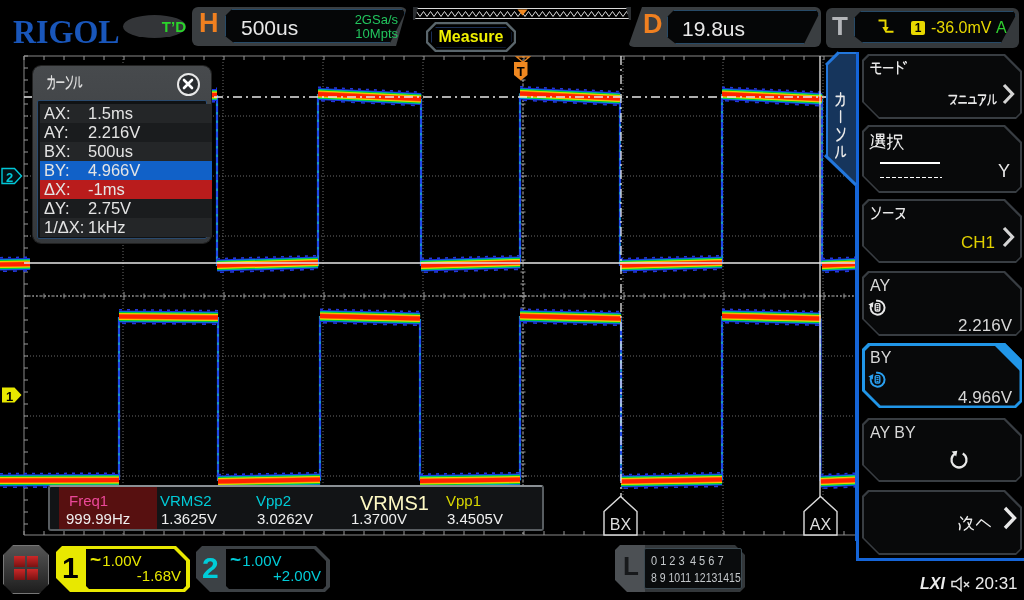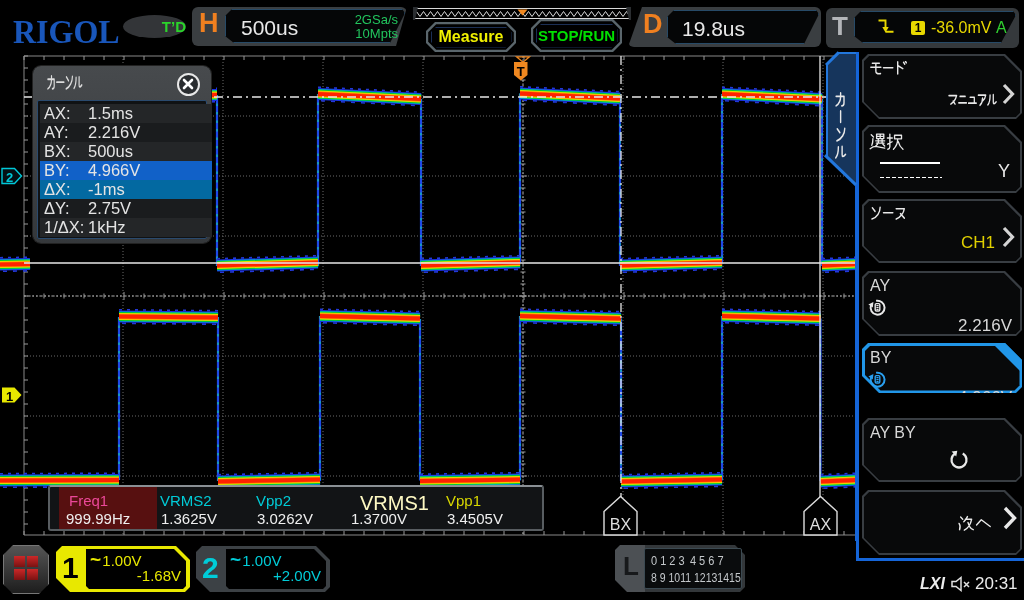--- a/index.html
+++ b/index.html
@@ -256,26 +256,20 @@
 <path d="M0,0 L5,0 L2,13 L0,13 Z M218,0 L213,0 216,13 218,13 Z" fill="#2a2d30"></path>
 <path d="M104.5,2.5 L114.5,2.5 L109.5,8.5 Z" fill="#f08820"></path>
 </svg></div>
 
 <div class="btn" style="left:426px;top:22px;width:90px;height:30px;">
       <div class="b2"></div>
       <div class="b3">
         <span style="color:#f0f000;font-weight:bold;font-size:16px;">Measure</span>
       </div>
     </div>
-<div class="btn" style="left:531px;top:19px;width:91px;height:33px;">
-      <div class="b2"></div>
-      <div class="b3">
-        <span style="color:#00e000;font-weight:bold;font-size:15px;">STOP/RUN</span>
-      </div>
-    </div>
 
 <div class="abs shell" style="left:628px;top:7px;width:193px;height:40px;border-radius:6px;clip-path:polygon(14px 0,100% 0,100% 100%,0 100%);"></div>
 <div class="abs" style="left:643px;top:9px;color:#f08020;font-weight:bold;font-size:27px;">D</div>
 <div class="abs panel" style="left:667px;top:10px;width:152px;height:34px;"></div>
 <div class="abs" style="left:682px;top:17px;color:#e8e8e8;font-size:21px;">19.8us</div>
 
 <div class="abs shell" style="left:826px;top:8px;width:193px;height:40px;border-radius:6px;background:#35393c;"></div>
 <div class="abs" style="left:832px;top:11px;color:#b4b6b9;font-weight:bold;font-size:26px;">T</div>
 <div class="abs panel" style="left:854px;top:11px;width:162px;height:32px;"></div>
 <div class="abs" style="left:878px;top:19px;"><svg width="17" height="15" viewBox="0 0 17 15">
@@ -379,21 +373,21 @@
   <div class="in"></div>
   <div class="mlabel">AY</div>
   <div class="abs" style="left:6px;top:27px;"><svg width="19" height="19" viewBox="0 0 19 19">
 <path d="M8.1,2.85 A7,7 0 1 1 3.0,7.3" fill="none" stroke="#e8e8e8" stroke-width="2"></path>
 <path d="M0.4,6.4 L5.4,4.0 L4.8,9.4 Z" fill="#e8e8e8"></path>
 <rect x="7.2" y="5.6" width="4.6" height="7.4" rx="1.2" fill="none" stroke="#e8e8e8" stroke-width="1.4"></rect>
 <path d="M8.4,7.6 h2.2 M8.4,9.5 h2.2 M8.4,11.4 h2.2" stroke="#e8e8e8" stroke-width="1.1"></path>
 </svg></div>
   <div class="mval" style="top:45px;">2.216V</div>
 </div>
-<div class="mbox" style="top:343px;height:50px;background:#2196e8;clip-path:polygon(0 6px,6px 0,calc(100% - 17px) 0,100% 17px,100% calc(100% - 6px),calc(100% - 6px) 100%,17px 100%,0 calc(100% - 17px));">
+<div class="mbox" style="top:343px;height:65px;background:#2196e8;clip-path:polygon(0 6px,6px 0,calc(100% - 17px) 0,100% 17px,100% calc(100% - 6px),calc(100% - 6px) 100%,17px 100%,0 calc(100% - 17px));">
   <div class="in" style="inset:2.5px;"></div>
   <div class="abs" style="right:0;top:0;width:30px;height:30px;background:#2196e8;clip-path:polygon(0 0,100% 0,100% 100%);"></div>
   <div class="mlabel">BY</div>
   <div class="abs" style="left:6px;top:27px;"><svg width="19" height="19" viewBox="0 0 19 19">
 <path d="M8.1,2.85 A7,7 0 1 1 3.0,7.3" fill="none" stroke="#2aa0f0" stroke-width="2"></path>
 <path d="M0.4,6.4 L5.4,4.0 L4.8,9.4 Z" fill="#2aa0f0"></path>
 <rect x="7.2" y="5.6" width="4.6" height="7.4" rx="1.2" fill="none" stroke="#2aa0f0" stroke-width="1.4"></rect>
 <path d="M8.4,7.6 h2.2 M8.4,9.5 h2.2 M8.4,11.4 h2.2" stroke="#2aa0f0" stroke-width="1.1"></path>
 </svg></div>
   <div class="mval" style="top:45px;">4.966V</div>
@@ -452,21 +446,21 @@
         <span style="position:absolute;left:48px;top:0.5px;">2.216V</span>
       </div>
   <div style="position:relative;height:19px;background:#242628;">
         <span style="position:absolute;left:4px;top:0.5px;">BX:</span>
         <span style="position:absolute;left:48px;top:0.5px;">500us</span>
       </div>
   <div style="position:relative;height:19px;background:#1161c8;">
         <span style="position:absolute;left:4px;top:0.5px;">BY:</span>
         <span style="position:absolute;left:48px;top:0.5px;">4.966V</span>
       </div>
-  <div style="position:relative;height:19px;background:#0369a1;">
+  <div style="position:relative;height:19px;background:#b91c1c;">
         <span style="position:absolute;left:4px;top:0.5px;">ΔX:</span>
         <span style="position:absolute;left:48px;top:0.5px;">-1ms</span>
       </div>
   <div style="position:relative;height:19px;background:#1a1c1e;">
         <span style="position:absolute;left:4px;top:0.5px;">ΔY:</span>
         <span style="position:absolute;left:48px;top:0.5px;">2.75V</span>
       </div>
   <div style="position:relative;height:19px;background:#242628;">
         <span style="position:absolute;left:4px;top:0.5px;">1/ΔX:</span>
         <span style="position:absolute;left:48px;top:0.5px;">1kHz</span>

